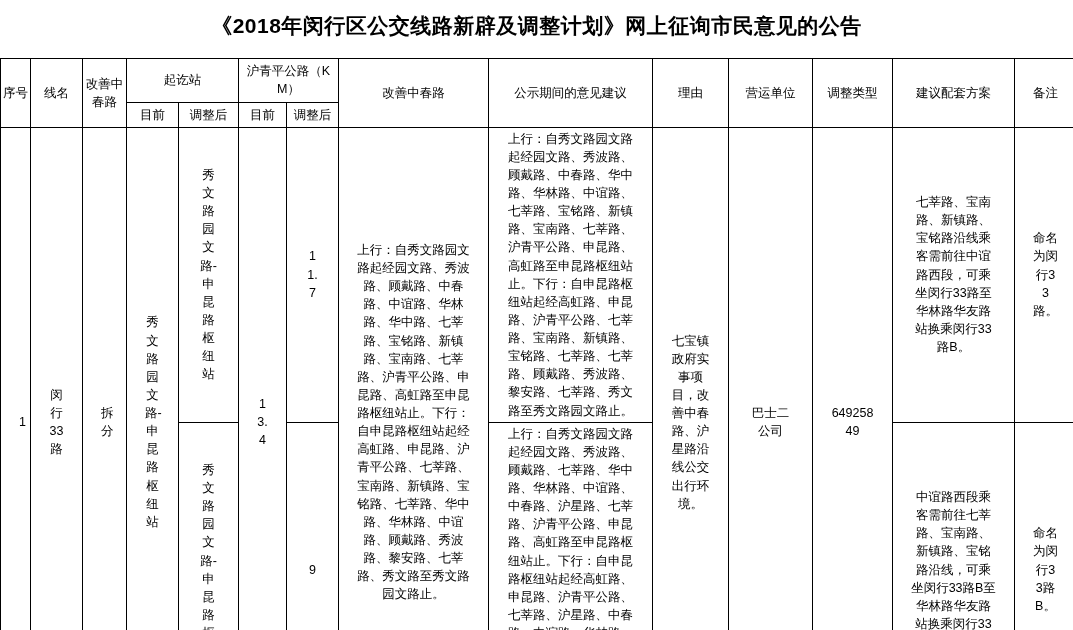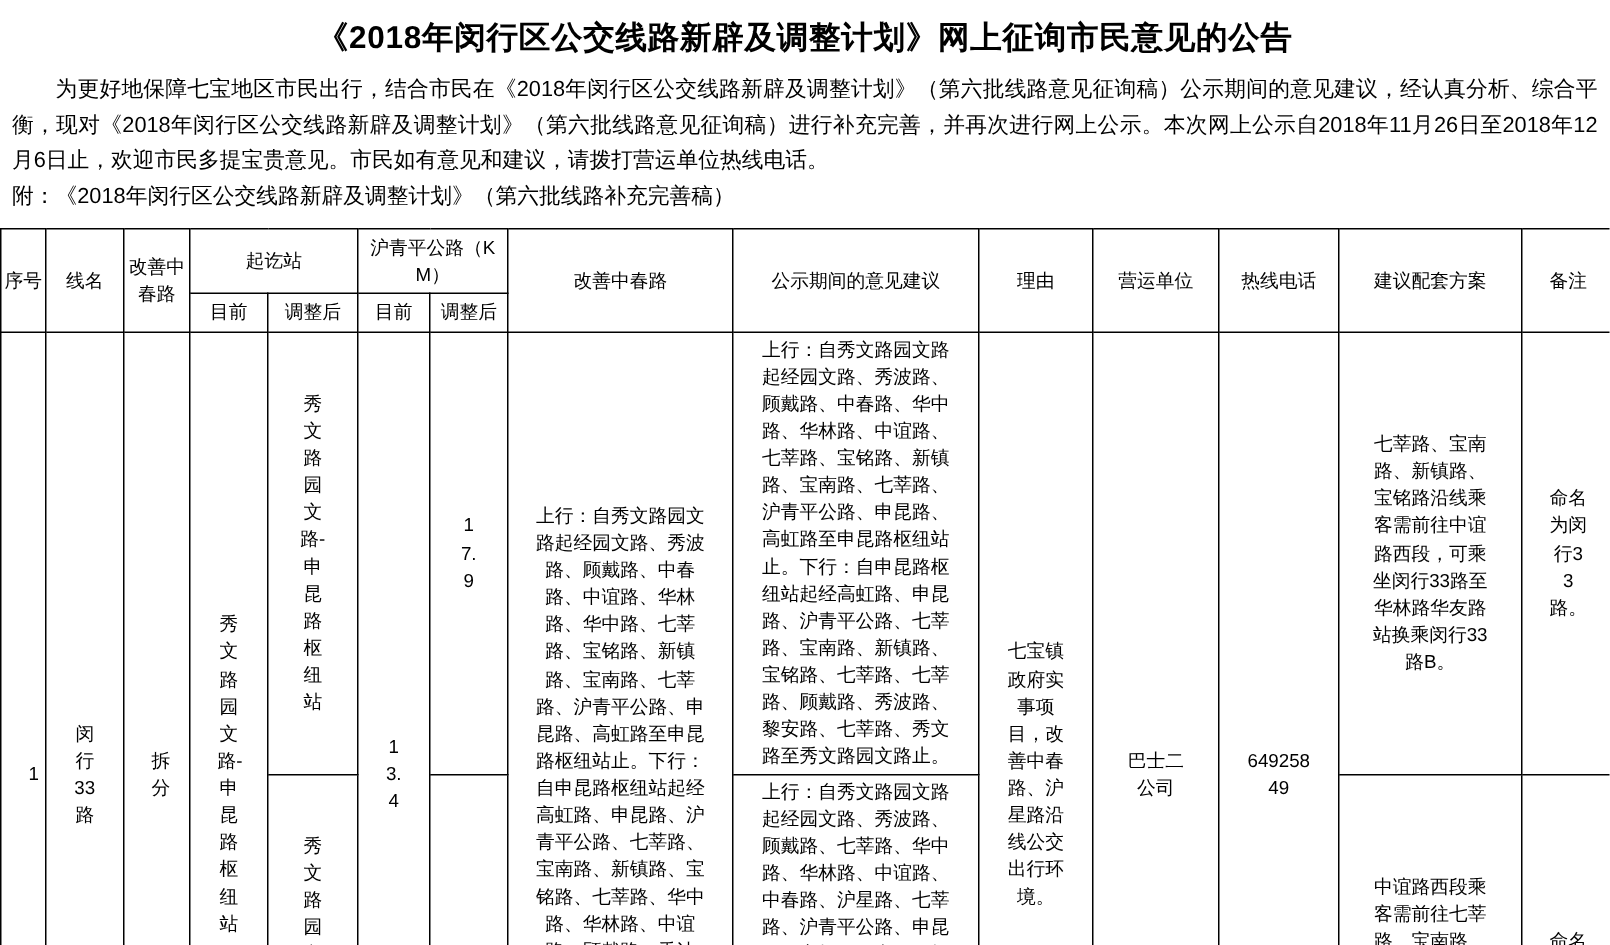--- a/index.html
+++ b/index.html
@@ -84,24 +84,20 @@
   col.c-prop  { width: 122px; }
   col.c-note  { width: 62px; }
 </style>
 </head>
 <body>
 
 <div class="page">
 
   <div class="doc-title">《2018年闵行区公交线路新辟及调整计划》网上征询市民意见的公告</div>
 
-  <div class="doc-body">
-    <p class="indent">为更好地保障七宝地区市民出行，结合市民在《2018年闵行区公交线路新辟及调整计划》（第六批线路意见征询稿）公示期间的意见建议，经认真分析、综合平衡，现对《2018年闵行区公交线路新辟及调整计划》（第六批线路意见征询稿）进行补充完善，并再次进行网上公示。本次网上公示自2018年11月26日至2018年12月6日止，欢迎市民多提宝贵意见。市民如有意见和建议，请拨打营运单位热线电话。</p>
-    <p>附：《2018年闵行区公交线路新辟及调整计划》（第六批线路补充完善稿）</p>
-  </div>
 
   <table class="main">
     <colgroup>
       <col class="c-seq">
         <col class="c-line">
         <col class="c-type">
       <col class="c-cur">
         <col class="c-adj">
         <col class="c-lcur">
         <col class="c-ladj">
@@ -117,40 +113,40 @@
       <tr>
         <th rowspan="2">序号</th>
         <th rowspan="2">线名</th>
         <th rowspan="2">改善中春路</th>
         <th colspan="2">起讫站</th>
         <th colspan="2">沪青平公路（KM）</th>
         <th rowspan="2">改善中春路</th>
         <th rowspan="2">公示期间的意见建议</th>
         <th rowspan="2">理由</th>
         <th rowspan="2">营运单位</th>
-        <th rowspan="2">热线电话</th>
+        <th rowspan="2">调整类型</th>
         <th rowspan="2">建议配套方案</th>
         <th rowspan="2">备注</th>
       </tr>
       <tr>
         <th>目前</th>
         <th>调整后</th>
         <th>目前</th>
         <th>调整后</th>
       </tr>
     </thead>
     <tbody>
       <tr>
         <td rowspan="2" class="center-text">1</td>
         <td rowspan="2" class="center-text">闵行33路</td>
         <td rowspan="2" class="center-text">拆分</td>
         <td rowspan="2" class="center-text">秀文路园文路-申昆路枢纽站</td>
         <td class="center-text">秀文路园文路-申昆路枢纽站</td>
         <td rowspan="2" class="center-text">13.4</td>
-        <td class="center-text">17.9</td>
+        <td class="center-text">11.7</td>
         <td rowspan="2" class="v-text">上行：自秀文路园文路起经园文路、秀波路、顾戴路、中春路、中谊路、华林路、华中路、七莘路、宝铭路、新镇路、宝南路、七莘路、沪青平公路、申昆路、高虹路至申昆路枢纽站止。下行：自申昆路枢纽站起经高虹路、申昆路、沪青平公路、七莘路、宝南路、新镇路、宝铭路、七莘路、华中路、华林路、中谊路、顾戴路、秀波路、黎安路、七莘路、秀文路至秀文路园文路止。</td>
         <td class="v-text">上行：自秀文路园文路起经园文路、秀波路、顾戴路、中春路、华中路、华林路、中谊路、七莘路、宝铭路、新镇路、宝南路、七莘路、沪青平公路、申昆路、高虹路至申昆路枢纽站止。下行：自申昆路枢纽站起经高虹路、申昆路、沪青平公路、七莘路、宝南路、新镇路、宝铭路、七莘路、七莘路、顾戴路、秀波路、黎安路、七莘路、秀文路至秀文路园文路止。</td>
         <td rowspan="2" class="v-text">七宝镇政府实事项目，改善中春路、沪星路沿线公交出行环境。</td>
         <td rowspan="2" class="center-text">巴士二公司</td>
         <td rowspan="2" class="center-text">64925849</td>
         <td class="v-text">七莘路、宝南路、新镇路、宝铭路沿线乘客需前往中谊路西段，可乘坐闵行33路至华林路华友路站换乘闵行33路B。</td>
         <td class="v-text">命名为闵行33路。</td>
       </tr>
       <tr>
         <td class="center-text">秀文路园文路-申昆路枢纽站</td>

